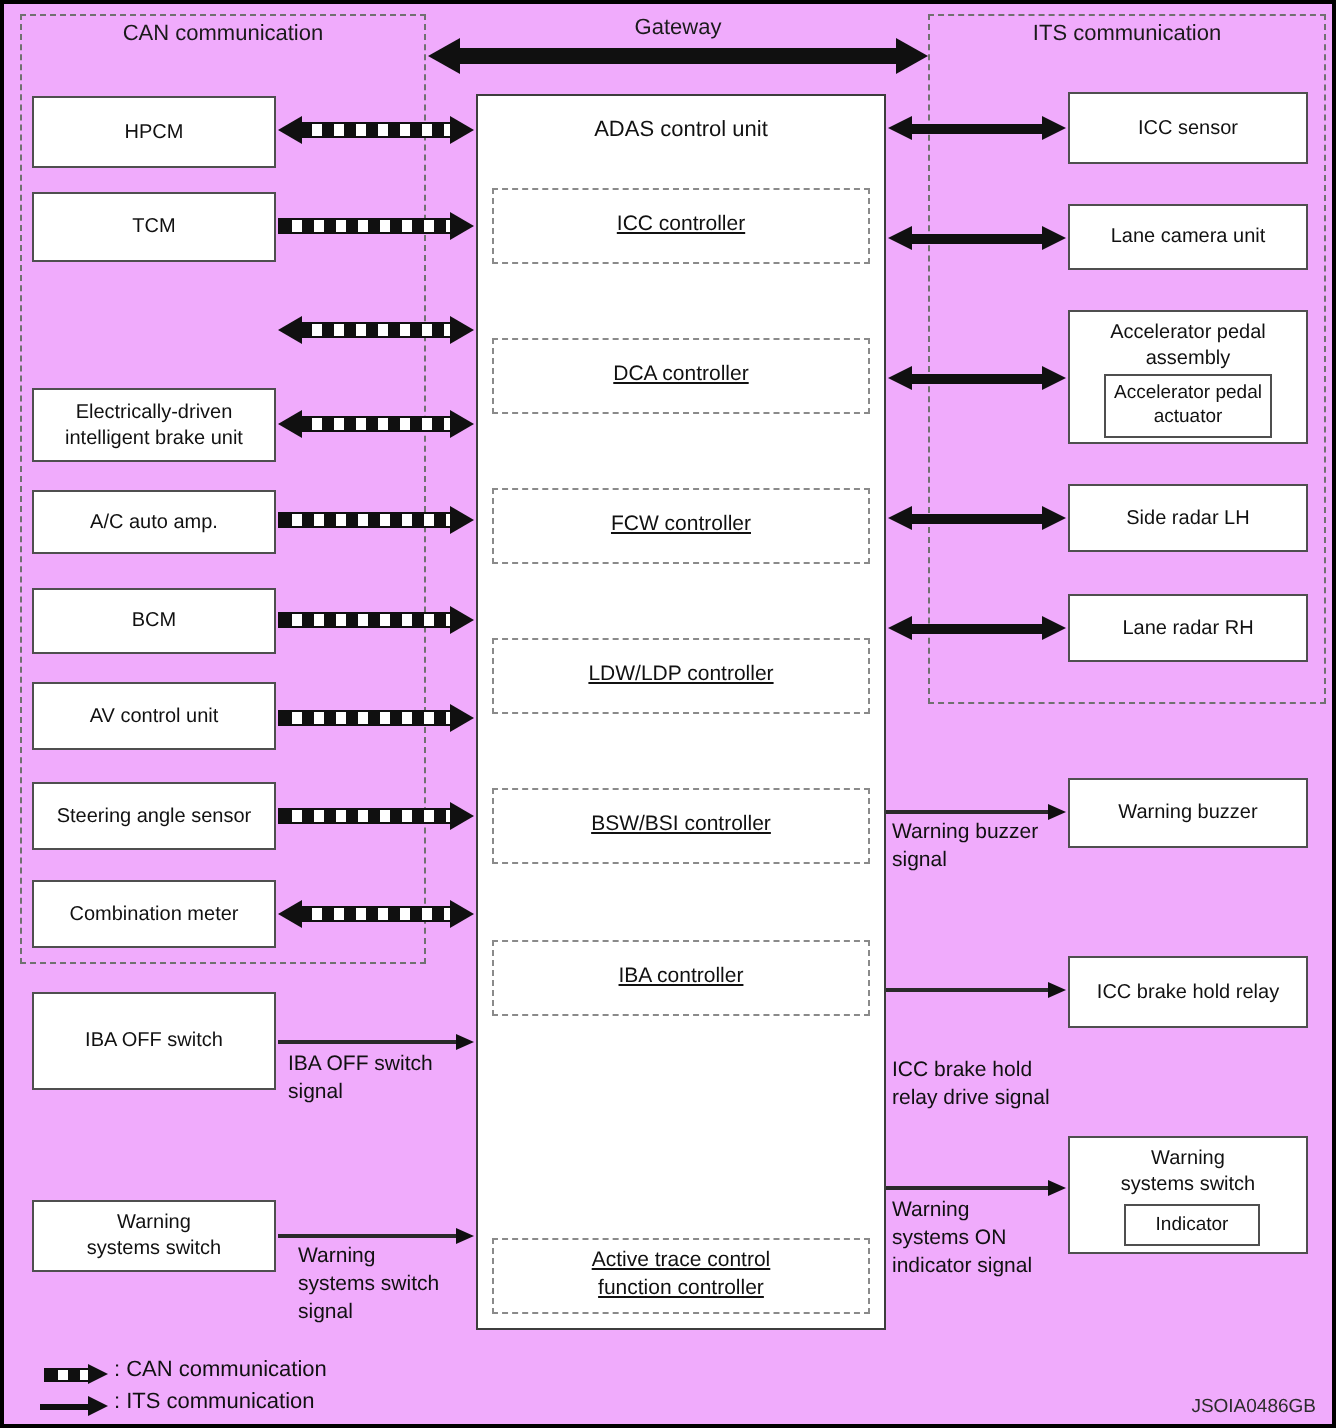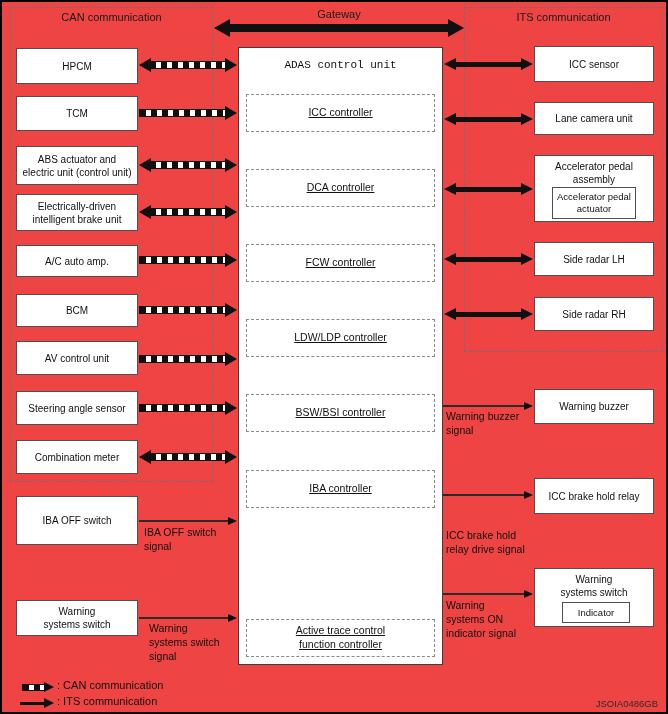--- a/index.html
+++ b/index.html
@@ -1,28 +1,28 @@
 <!DOCTYPE html>
 <html><head>
 <meta charset="utf-8">
 <style>
   html,body{margin:0;padding:0;background:#e8e8e8;font-family:"Liberation Sans",sans-serif;}
-  #canvas{position:relative;width:668px;height:714px;background:#ef4444;border:2px solid #000;
+  #canvas{position:relative;width:668px;height:714px;background:#f0abfc;border:2px solid #000;
           box-sizing:border-box;overflow:hidden;color:#111;}
   .region{position:absolute;border:1px dashed #707070;box-sizing:border-box;background:transparent;z-index:1;}
   .region-title{position:absolute;text-align:center;font-size:11px;color:#1a1a1a;z-index:2;}
   .unit-box{position:absolute;background:#fff;border:1px solid #4f4f4f;box-sizing:border-box;
             display:flex;align-items:center;justify-content:center;text-align:center;
             font-size:10px;line-height:1.3;white-space:pre-line;z-index:2;padding:1px;}
   .unit-box.col{flex-direction:column;justify-content:flex-start;padding-top:4px;}
   .sub-box{position:absolute;background:#fff;border:1px solid #4f4f4f;box-sizing:border-box;
            display:flex;align-items:center;justify-content:center;text-align:center;
            font-size:9.5px;line-height:1.25;white-space:pre-line;}
   .adas-box{position:absolute;background:#fff;border:1px solid #3d3d3d;box-sizing:border-box;z-index:2;}
-  .adas-title{position:absolute;width:100%;text-align:center;font-size:11px;font-family:Liberation Mono, monospace;}
+  .adas-title{position:absolute;width:100%;text-align:center;font-size:11px;}
   .ctrl-box{position:absolute;border:1px dashed #8a8a8a;box-sizing:border-box;
             display:flex;align-items:center;justify-content:center;text-align:center;
             font-size:10.5px;line-height:1.3;white-space:pre-line;z-index:2;text-decoration:underline;}
   .shaft{position:absolute;z-index:3;}
   .shaft-can{background:repeating-linear-gradient(90deg,#101010 0 6px,#fff 6px 11px);border:1px solid #101010;box-sizing:border-box;}
   .shaft-solid{background:#101010;}
   .shaft-thin{background:#2a2a2a;}
   .ahead{position:absolute;width:0;height:0;z-index:3;}
   .sig-label{position:absolute;font-size:10.5px;line-height:1.32;white-space:pre-line;z-index:2;color:#111;}
   .legend-label{position:absolute;font-size:11px;z-index:2;color:#111;}
@@ -52,22 +52,20 @@
 <div class="shaft shaft-solid" style="left: 226px; top: 22px; width: 222px; height: 8px;"></div>
     <div class="ahead" style="left: 446px; top: 17px; border-top: 9px solid transparent; border-bottom: 9px solid transparent; border-left: 16px solid rgb(16, 16, 16);"></div>
     <div class="ahead" style="left: 212px; top: 17px; border-top: 9px solid transparent; border-bottom: 9px solid transparent; border-right: 16px solid rgb(16, 16, 16);"></div>
     <div class="unit-box" style="left: 14px; top: 46px; width: 122px; height: 36px;">HPCM</div>
     <div class="shaft shaft-can" style="left: 147px; top: 59px; width: 78px; height: 8px;"></div>
     <div class="ahead" style="left: 223px; top: 56px; border-top: 7px solid transparent; border-bottom: 7px solid transparent; border-left: 12px solid rgb(16, 16, 16);"></div>
     <div class="ahead" style="left: 137px; top: 56px; border-top: 7px solid transparent; border-bottom: 7px solid transparent; border-right: 12px solid rgb(16, 16, 16);"></div>
     <div class="unit-box" style="left: 14px; top: 94px; width: 122px; height: 35px;">TCM</div>
     <div class="shaft shaft-can" style="left: 137px; top: 107px; width: 88px; height: 8px;"></div>
     <div class="ahead" style="left: 223px; top: 104px; border-top: 7px solid transparent; border-bottom: 7px solid transparent; border-left: 12px solid rgb(16, 16, 16);"></div>
-    <div class="unit-box" style="left: 14px; top: 144px; width: 122px; height: 39px;">ABS actuator and
-electric unit (control unit)</div>
     <div class="shaft shaft-can" style="left: 147px; top: 159px; width: 78px; height: 8px;"></div>
     <div class="ahead" style="left: 223px; top: 156px; border-top: 7px solid transparent; border-bottom: 7px solid transparent; border-left: 12px solid rgb(16, 16, 16);"></div>
     <div class="ahead" style="left: 137px; top: 156px; border-top: 7px solid transparent; border-bottom: 7px solid transparent; border-right: 12px solid rgb(16, 16, 16);"></div>
     <div class="unit-box" style="left: 14px; top: 192px; width: 122px; height: 37px;">Electrically-driven
 intelligent brake unit</div>
     <div class="shaft shaft-can" style="left: 147px; top: 206px; width: 78px; height: 8px;"></div>
     <div class="ahead" style="left: 223px; top: 203px; border-top: 7px solid transparent; border-bottom: 7px solid transparent; border-left: 12px solid rgb(16, 16, 16);"></div>
     <div class="ahead" style="left: 137px; top: 203px; border-top: 7px solid transparent; border-bottom: 7px solid transparent; border-right: 12px solid rgb(16, 16, 16);"></div>
     <div class="unit-box" style="left: 14px; top: 243px; width: 122px; height: 32px;">A/C auto amp.</div>
     <div class="shaft shaft-can" style="left: 137px; top: 254px; width: 88px; height: 8px;"></div>
@@ -104,21 +102,21 @@
     <div class="unit-box col" style="left: 532px; top: 153px; width: 120px; height: 67px;"><div>Accelerator pedal
 assembly</div><div class="sub-box" style="left: 17px; top: 31px; width: 84px; height: 32px;">Accelerator pedal
 actuator</div></div>
     <div class="shaft shaft-solid" style="left: 452px; top: 184.5px; width: 69px; height: 5px;"></div>
     <div class="ahead" style="left: 519px; top: 181px; border-top: 6px solid transparent; border-bottom: 6px solid transparent; border-left: 12px solid rgb(16, 16, 16);"></div>
     <div class="ahead" style="left: 442px; top: 181px; border-top: 6px solid transparent; border-bottom: 6px solid transparent; border-right: 12px solid rgb(16, 16, 16);"></div>
     <div class="unit-box" style="left: 532px; top: 240px; width: 120px; height: 34px;"><div>Side radar LH</div></div>
     <div class="shaft shaft-solid" style="left: 452px; top: 254.5px; width: 69px; height: 5px;"></div>
     <div class="ahead" style="left: 519px; top: 251px; border-top: 6px solid transparent; border-bottom: 6px solid transparent; border-left: 12px solid rgb(16, 16, 16);"></div>
     <div class="ahead" style="left: 442px; top: 251px; border-top: 6px solid transparent; border-bottom: 6px solid transparent; border-right: 12px solid rgb(16, 16, 16);"></div>
-    <div class="unit-box" style="left: 532px; top: 295px; width: 120px; height: 34px;"><div>Side radar RH</div></div>
+    <div class="unit-box" style="left: 532px; top: 295px; width: 120px; height: 34px;"><div>Lane radar RH</div></div>
     <div class="shaft shaft-solid" style="left: 452px; top: 309.5px; width: 69px; height: 5px;"></div>
     <div class="ahead" style="left: 519px; top: 306px; border-top: 6px solid transparent; border-bottom: 6px solid transparent; border-left: 12px solid rgb(16, 16, 16);"></div>
     <div class="ahead" style="left: 442px; top: 306px; border-top: 6px solid transparent; border-bottom: 6px solid transparent; border-right: 12px solid rgb(16, 16, 16);"></div>
     <div class="unit-box" style="left: 14px; top: 494px; width: 122px; height: 49px;">IBA OFF switch</div>
     <div class="shaft shaft-thin" style="left: 137px; top: 518px; width: 91px; height: 2px;"></div>
     <div class="ahead" style="left: 226px; top: 515px; border-top: 4px solid transparent; border-bottom: 4px solid transparent; border-left: 9px solid rgb(16, 16, 16);"></div>
     <div class="sig-label" style="left: 142px; top: 524px; width: 95px;">IBA OFF switch
 signal</div>
     <div class="unit-box" style="left: 14px; top: 598px; width: 122px; height: 36px;">Warning
 systems switch</div>

